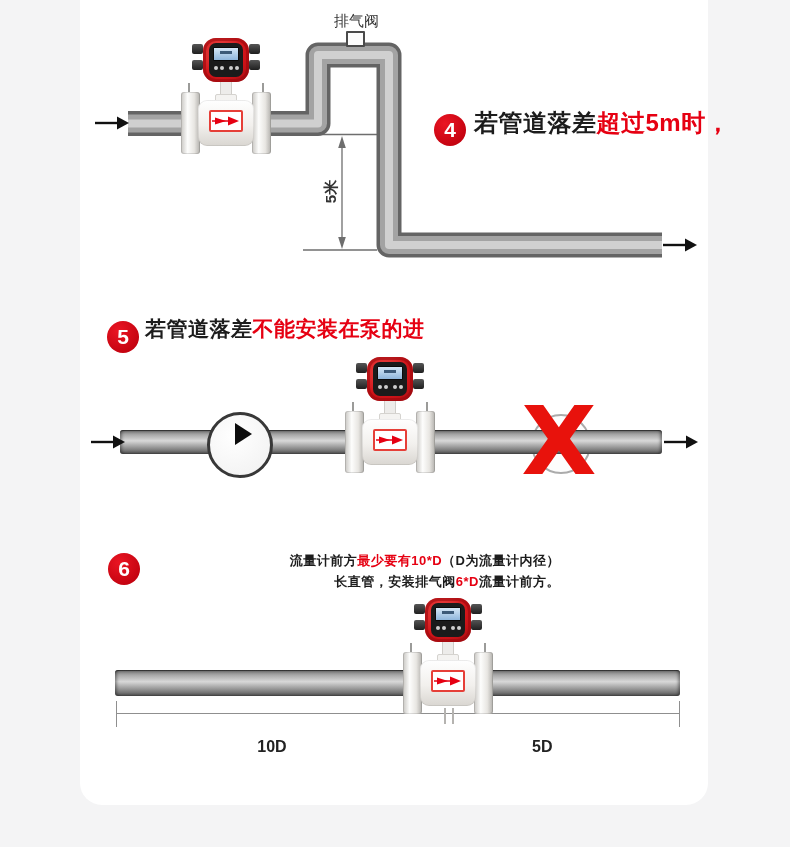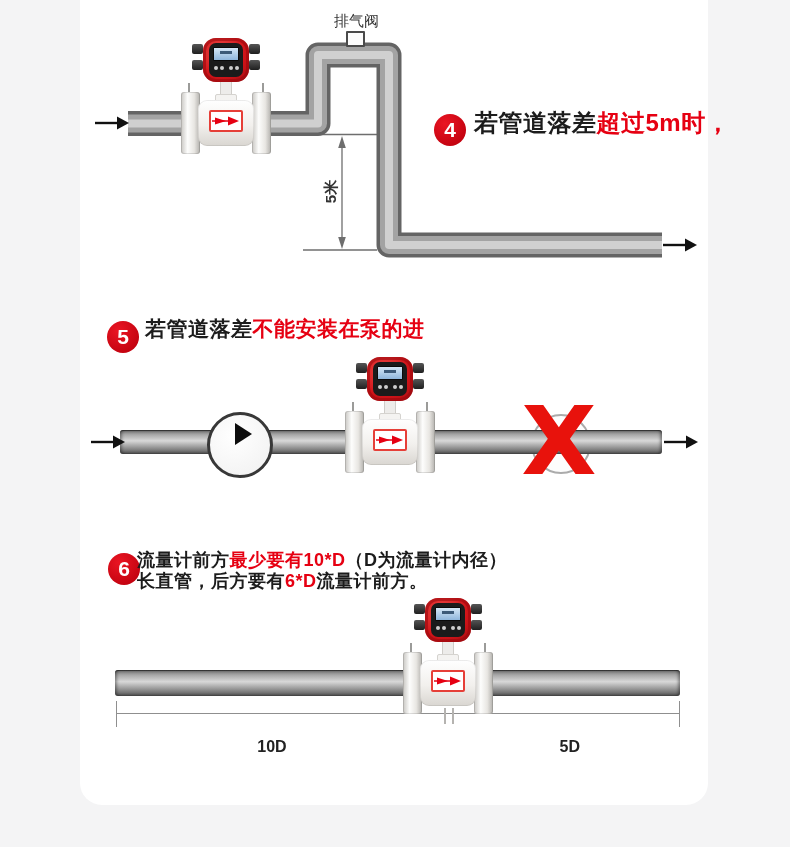--- a/index.html
+++ b/index.html
@@ -24,21 +24,21 @@
     display:flex;align-items:center;justify-content:center;z-index:5;
   }
   .txt{
     position:absolute;font-weight:bold;color:#1c1c1c;z-index:5;
     letter-spacing:0.5px;
   }
   .txt .line{white-space:nowrap;}
   .seg-red{color:#e60012;}
   .t4{left:474px;top:112px;font-size:24px;line-height:22px;width:240px;}
   .t5{left:145px;top:318px;font-size:21px;line-height:22px;width:350px;}
-  .t6{left:137px;top:550px;font-size:18px;line-height:21px;width:430px;}
+  .t6{left:130px;top:550px;font-size:13px;line-height:21px;width:430px;text-align:right;}
   .small-label{
     position:absolute;font-size:15px;color:#333;z-index:4;white-space:nowrap;
   }
   .dim-label{
     position:absolute;font-size:16px;font-weight:bold;color:#222;z-index:4;
   }
   
   .pipe-h{
     position:absolute;z-index:2;border-radius:3px;
     background:linear-gradient(180deg,#6f6f6f 0%,#a9a9a9 20%,#d8d8d8 45%,#a2a2a2 68%,#565656 100%);
@@ -248,21 +248,21 @@
     <div class="m-btn" style="left:39px"></div>
     <div class="m-btn" style="left:48px"></div>
     <div class="m-btn" style="left:54px"></div>
   </div>
 </div>
   <div class="xmark" style="left:514px;top:398px">X</div>
 
   <div class="badge" style="left:108px;top:553px">6</div>
   <div class="txt t6">
     <div class="line"><span>流量计前方</span><span class="seg-red">最少要有10*D</span><span>（D为流量计内径）</span></div>
-    <div class="line"><span>长直管，后方要有</span><span class="seg-red">6*D</span><span>流量计前方。</span></div>
+    <div class="line"><span>长直管，安装排气阀</span><span class="seg-red">6*D</span><span>流量计前方。</span></div>
   </div>
 
   <div class="dim6" style="left:116px;top:713px;width:563px;height:1px"></div>
   <div class="dim6" style="left:116px;top:701px;width:1px;height:26px"></div>
   <div class="dim6" style="left:679px;top:701px;width:1px;height:26px"></div>
   <div class="m-stem" style="left:444px;top:708px"></div>
   <div class="pipe-h" style="left:115px;top:670px;width:565px;height:26px"></div>
   <div class="meter-slot abs" style="left:403px;top:598px">
   <div class="meter">
     <div class="m-pin" style="left:7px"></div>
@@ -288,14 +288,14 @@
     <div class="m-lcd">
       <div class="m-lcd-digits"></div>
     </div>
     <div class="m-btn" style="left:33px"></div>
     <div class="m-btn" style="left:39px"></div>
     <div class="m-btn" style="left:48px"></div>
     <div class="m-btn" style="left:54px"></div>
   </div>
 </div>
   <div class="dim-label" style="left:252px;top:738px;width:40px;text-align:center">10D</div>
-  <div class="dim-label" style="left:544px;top:738px;width:36px;text-align:right">5D</div>
+  <div class="dim-label" style="left:532px;top:738px;width:36px;text-align:left">5D</div>
 </div>
 
 </body></html>

